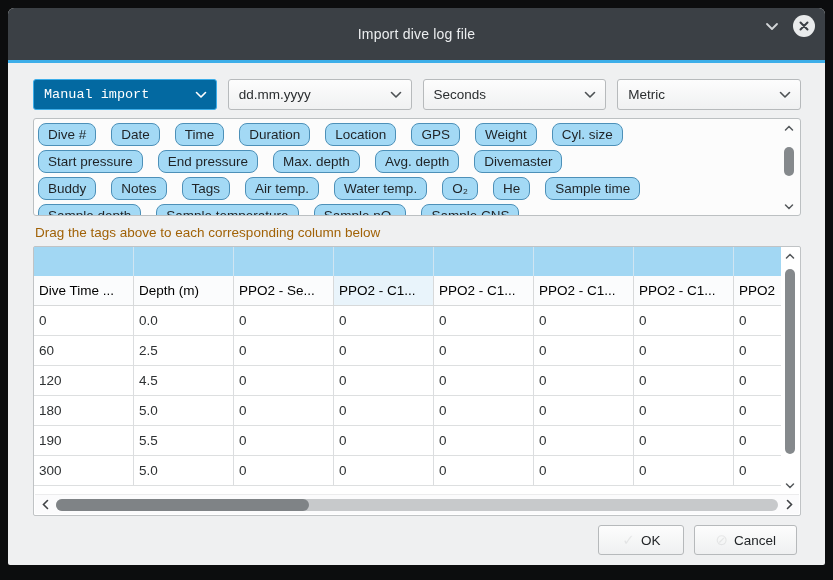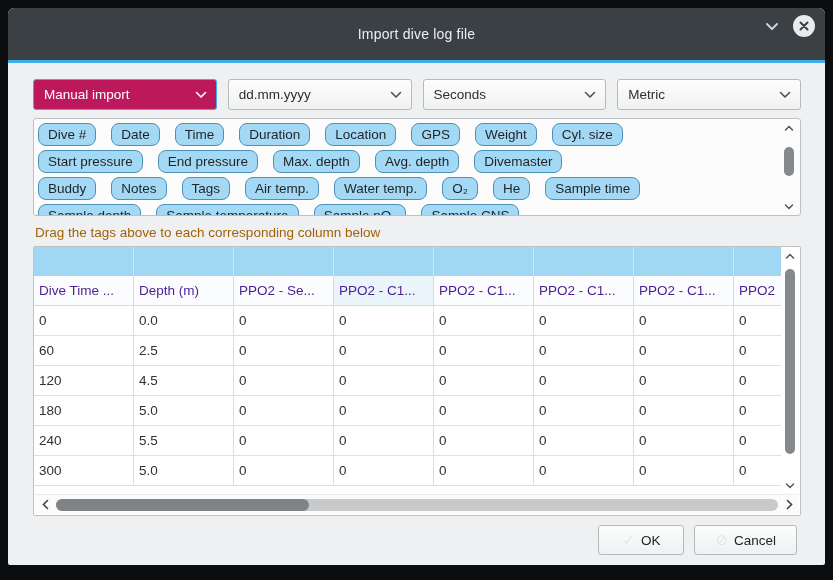--- a/index.html
+++ b/index.html
@@ -21,21 +21,21 @@
 
   
   .bodyarea { padding:16px 24px 0 25px; }
 
   
   .combo-row { display:flex; gap:11px; }
   .combo { flex:1; height:31px; border:1px solid #b7babc; border-radius:3px;
            background:linear-gradient(#fdfdfd,#f0f1f2);
            display:flex; align-items:center; justify-content:space-between;
            padding:0 9px 0 10px; font-size:13.5px; color:#2b2e30; cursor:default; }
-  .combo-accent { background:#be185d; border-color:#3daee9; color:#ffffff; }
+  .combo-accent { background:#0369a1; border-color:#3daee9; color:#ffffff;font-family:Liberation Mono, monospace; }
   .combo .chev { display:flex; color:#4d5154; }
   .combo-accent .chev { color:#ffffff; }
 
   
   .tags-panel { position:relative; margin-top:8px; height:98px; background:#fcfcfc;
                 border:1px solid #bcc0c2; border-radius:3px; overflow:hidden; }
   .tags-inner { position:absolute; left:4px; top:4px; right:24px; bottom:0; overflow:hidden; }
   .tag-row { display:flex; gap:15px; margin-bottom:4px; white-space:nowrap; }
   .tag { height:23px; padding:0 9px; background:#a3d9f5; border:1px solid #4d90b8; border-radius:8px;
          font-size:13.5px; color:#1f2326; display:inline-flex; align-items:center; flex:0 0 auto; cursor:grab; }
@@ -51,21 +51,21 @@
   .hint { margin:9px 0 6px 2px; font-size:13.5px; color:#a16207; }
 
   
   .table-panel { position:relative; height:270px; background:#ffffff;
                  border:1px solid #c0c3c5; border-radius:2px; }
   .tbl-viewport { position:absolute; left:0; top:0; right:19px; bottom:21px; overflow:hidden; }
   .drop-row { display:flex; height:29px; width:800px; }
   .drop-cell { width:100px; flex:0 0 100px; background:#a2d7f3; border-right:1px solid #cfe5f2; }
   .hdr-row { display:flex; height:30px; width:800px; border-bottom:1px solid #d7d9da; background:#fbfcfd; }
   .hcell { width:100px; flex:0 0 100px; border-right:1px solid #d7d9da; padding:0 4px 0 5px;
-           font-size:13.5px; color:#4c1d95; display:flex; align-items:center; overflow:hidden; white-space:nowrap; }
+           font-size:13.5px; color:#000000; display:flex; align-items:center; overflow:hidden; white-space:nowrap; }
   .hcell.hl { background:#e9f4fb; }
   .trow { display:flex; height:30px; width:800px; border-bottom:1px solid #dddfe0; background:#ffffff; }
   .tcell { width:100px; flex:0 0 100px; border-right:1px solid #dbdddf; padding-left:5px;
            font-size:13.5px; color:#2e3133; display:flex; align-items:center; }
 
   .tbl-vscroll { top:2px; right:1px; bottom:23px; }
 
   
   .hscroll { position:absolute; left:1px; right:1px; bottom:1px; height:20px; background:#fbfbfc;
              display:flex; align-items:center; padding:0 4px; border-top:1px solid #ececed; }
@@ -251,21 +251,21 @@
               <div class="tcell">180</div>
               <div class="tcell">5.0</div>
               <div class="tcell">0</div>
               <div class="tcell">0</div>
               <div class="tcell">0</div>
               <div class="tcell">0</div>
               <div class="tcell">0</div>
               <div class="tcell">0</div>
             </div>
             <div class="trow">
-              <div class="tcell">240</div>
+              <div class="tcell">190</div>
               <div class="tcell">5.5</div>
               <div class="tcell">0</div>
               <div class="tcell">0</div>
               <div class="tcell">0</div>
               <div class="tcell">0</div>
               <div class="tcell">0</div>
               <div class="tcell">0</div>
             </div>
             <div class="trow">
               <div class="tcell">300</div>

